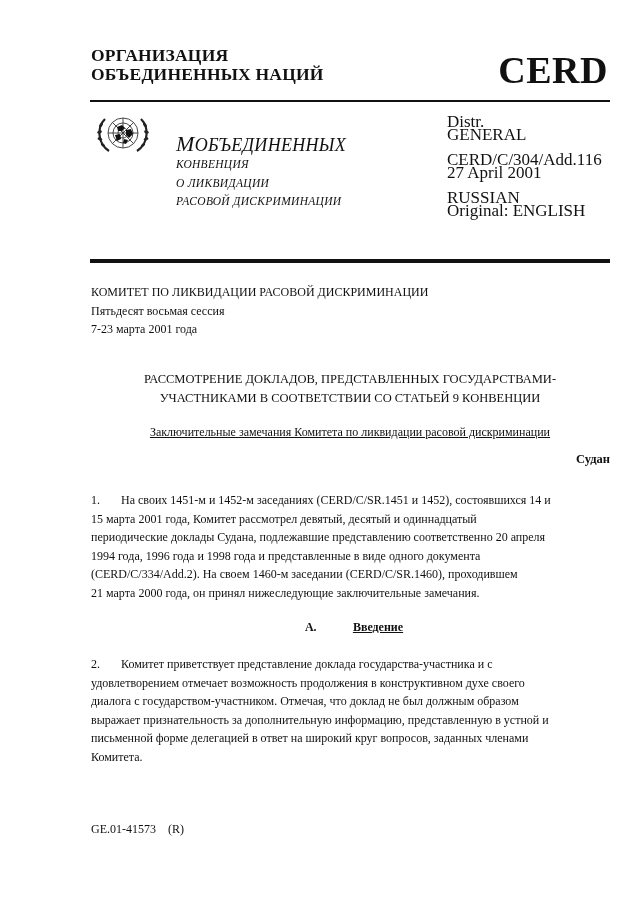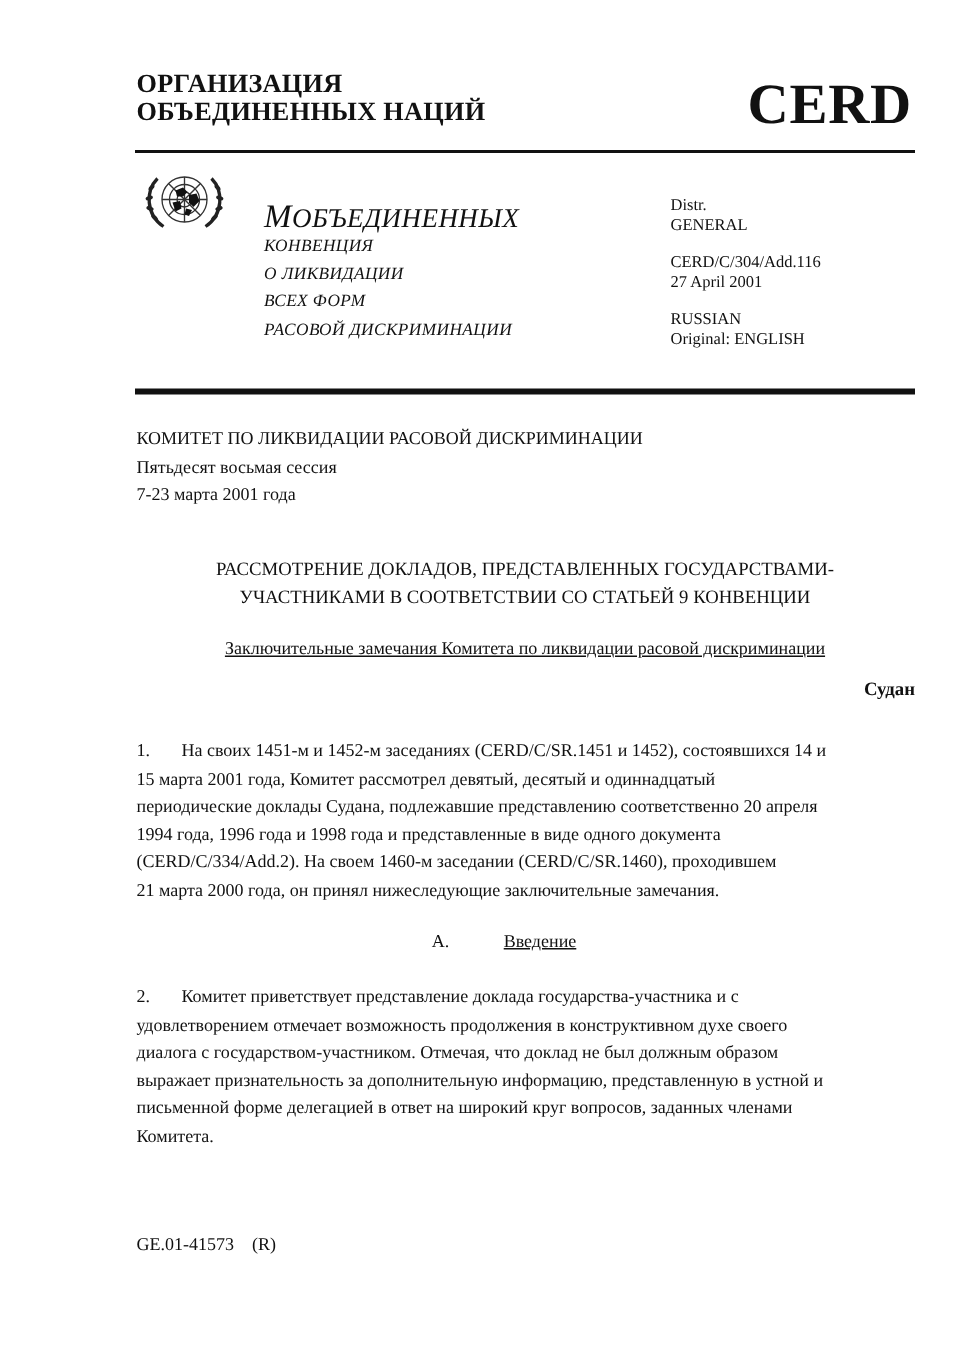--- a/index.html
+++ b/index.html
@@ -24,21 +24,21 @@
 
   .conv {
     left: 176px; top: 134px; font-style: italic; font-size: 11.5px; line-height: 18.5px;
     letter-spacing: 0.3px;
   }
   .conv .first { font-size: 18px; line-height: 20px; font-style: italic; }
   .conv .first .cap { font-size: 22px; }
   .conv .line { display: block; }
 
   .meta {
-    left: 447px; top: 131px; font-size: 11px; line-height: 12.5px;
+    left: 447px; top: 116px; font-size: 17px; line-height: 12.5px;
   }
   .meta .gap { height: 13px; }
 
   .committee {
     left: 91px; top: 283px; font-size: 12px; line-height: 18.5px;
   }
   .title-block {
     left: 90px; width: 520px; top: 370px; text-align: center; font-size: 12.5px; line-height: 19px;
   }
   .subtitle {
@@ -48,21 +48,21 @@
   .country {
     left: 90px; width: 520px; top: 452px; text-align: right; font-size: 12.5px; font-weight: bold;
   }
   .para {
     left: 91px; width: 522px; font-size: 12px; line-height: 18.5px; text-align: justify;
   }
   .para .num { display: inline-block; width: 30px; }
   .p1 { top: 491px; }
   .p2 { top: 655px; }
   .section {
-    left: 76px; width: 520px; top: 620px; text-align: center; font-size: 12px;
+    left: 94px; width: 520px; top: 620px; text-align: center; font-size: 12px; font-weight: bold;
   }
   .section .letter { display: inline-block; width: 48px; text-align: left; }
   .section .name { text-decoration: underline; }
   .footer { left: 91px; top: 822px; font-size: 12px; }
   .footer .ref { margin-right: 12px; }
   .line-block { display: block; white-space: nowrap; }
 </style>
 </head>
 <body>
 
@@ -109,21 +109,20 @@
       <path d="M20 24 L25 23 L26 28 L22 30 Z"></path>
       <path d="M29 28 L33 29 L31 33 L28 32 Z"></path>
     </g>
   </svg>
 </div>
 
 <div class="abs conv">
   <span class="line first"><span class="cap">М</span><span>ОБЪЕДИНЕННЫХ</span></span>
   <span class="line">КОНВЕНЦИЯ</span>
   <span class="line">О ЛИКВИДАЦИИ</span>
-  <span class="line">ВСЕХ ФОРМ</span>
   <span class="line">РАСОВОЙ ДИСКРИМИНАЦИИ</span>
 </div>
 
 <div class="abs meta">
   <span class="line-block">Distr.</span>
   <span class="line-block">GENERAL</span>
   <div class="gap"></div>
   <span class="line-block">CERD/C/304/Add.116</span>
   <span class="line-block">27 April 2001</span>
   <div class="gap"></div>

